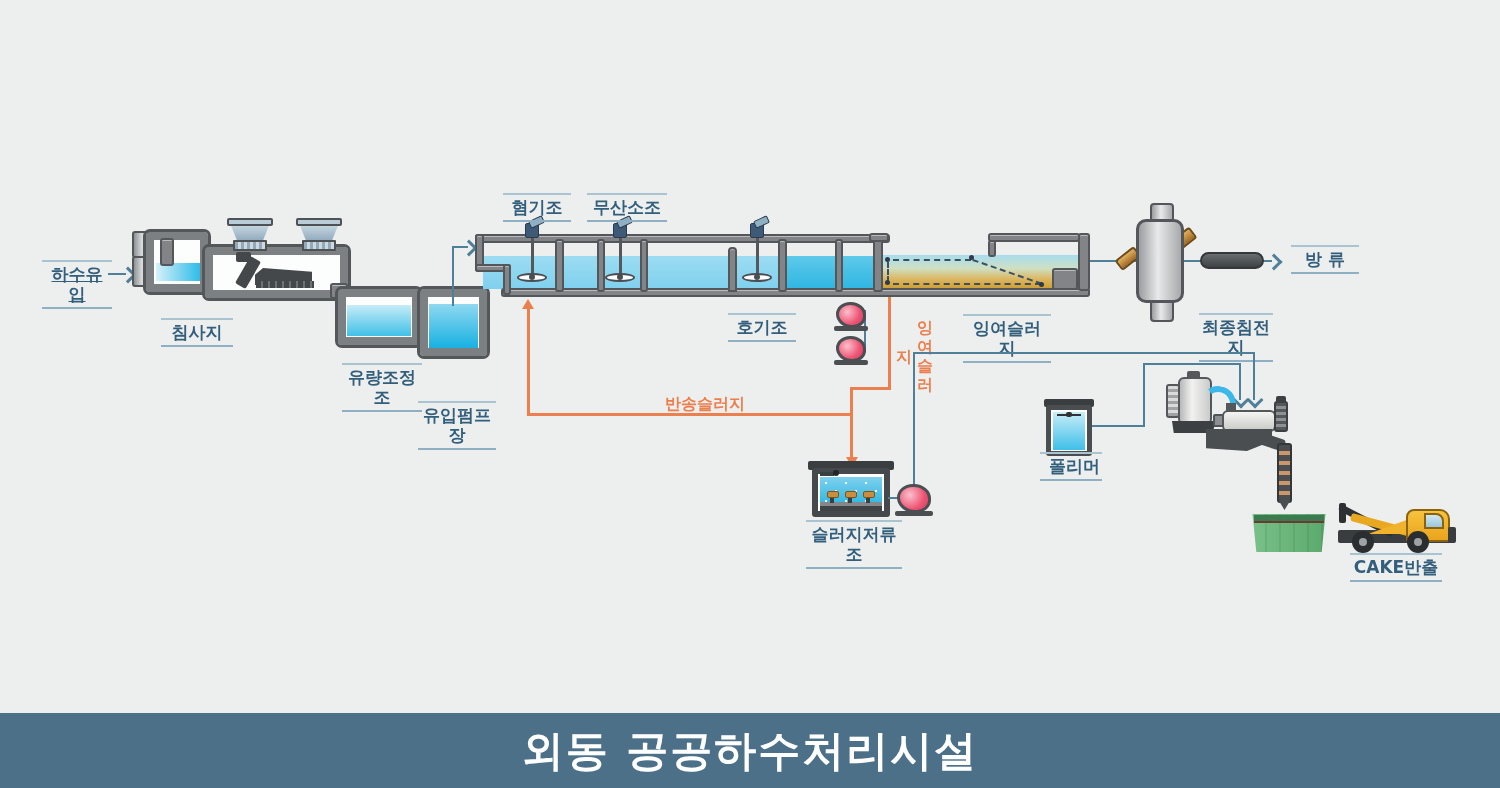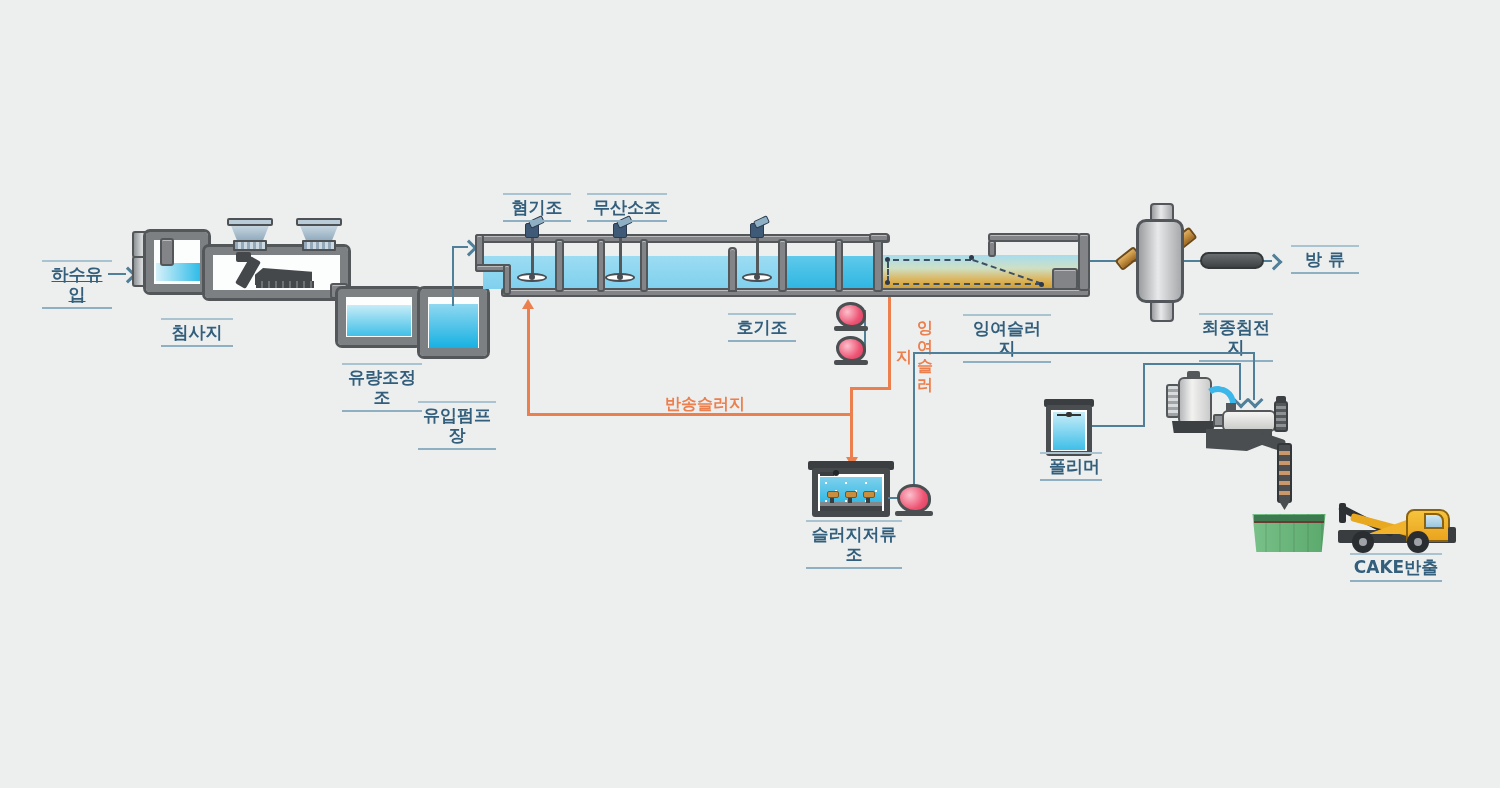--- a/index.html
+++ b/index.html
@@ -233,13 +233,16 @@
   <div class="abs" style="left:1368px;top:518px;width:44px;height:16px;background:#f2b32c;clip-path:polygon(0 100%,100% 0,100% 100%);"></div>
   <div class="abs" style="left:1406px;top:509px;width:44px;height:33px;background:linear-gradient(#f6c33d,#eaa41d);border:2px solid #8a6210;border-radius:8px 10px 2px 2px;box-sizing:border-box;"></div>
   <div class="abs" style="left:1424px;top:513px;width:20px;height:16px;background:linear-gradient(#cfe7f2,#9cc6dc);border:2px solid #8a6210;border-radius:0 8px 0 0;box-sizing:border-box;"></div>
   <div class="abs" style="left:1448px;top:527px;width:8px;height:16px;background:#3a3d40;border-radius:2px;"></div>
   <div class="abs" style="left:1352px;top:531px;width:22px;height:22px;border-radius:50%;background:#2b2e31;"></div>
   <div class="abs" style="left:1359px;top:538px;width:8px;height:8px;border-radius:50%;background:#9fa3a6;"></div>
   <div class="abs" style="left:1407px;top:531px;width:22px;height:22px;border-radius:50%;background:#2b2e31;"></div>
   <div class="abs" style="left:1414px;top:538px;width:8px;height:8px;border-radius:50%;background:#9fa3a6;"></div>
   <div class="lbl" style="left:1350px;top:553px;width:88px;">CAKE반출</div>
 
+  <div class="titlebar">
+    <span>외동 공공하수처리시설</span>
+  </div>
 </div>
 
 </body></html>

